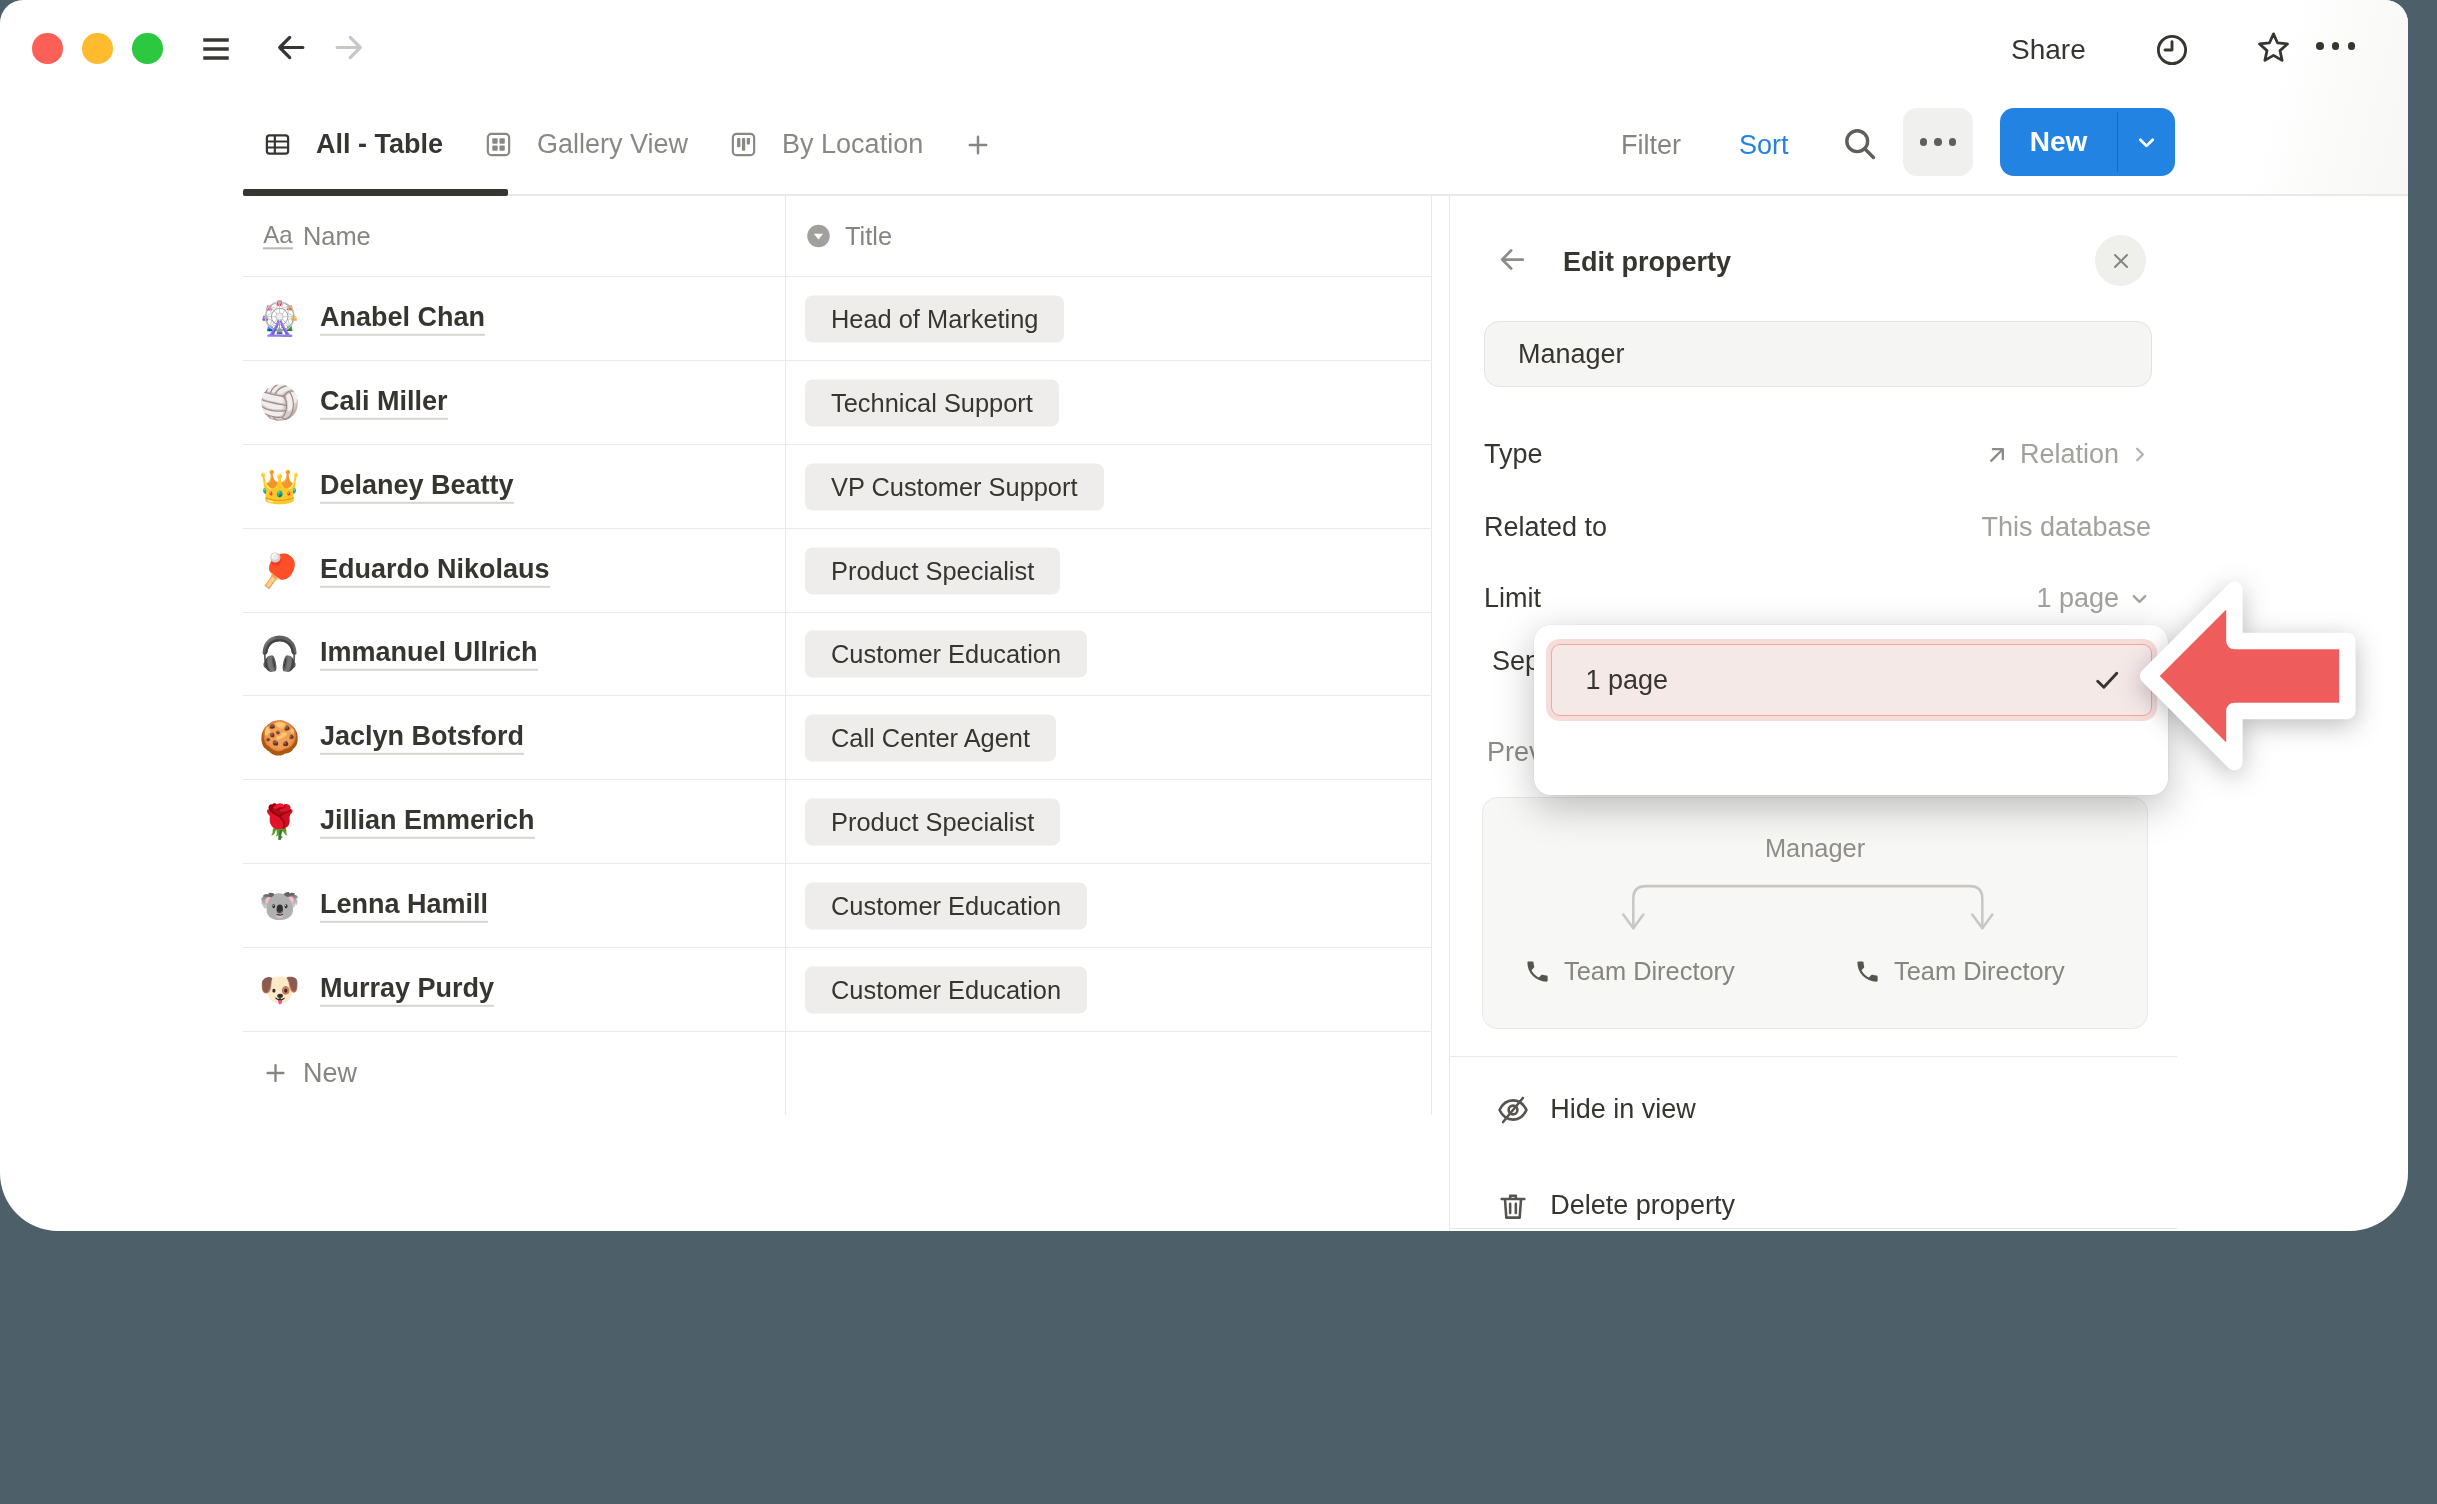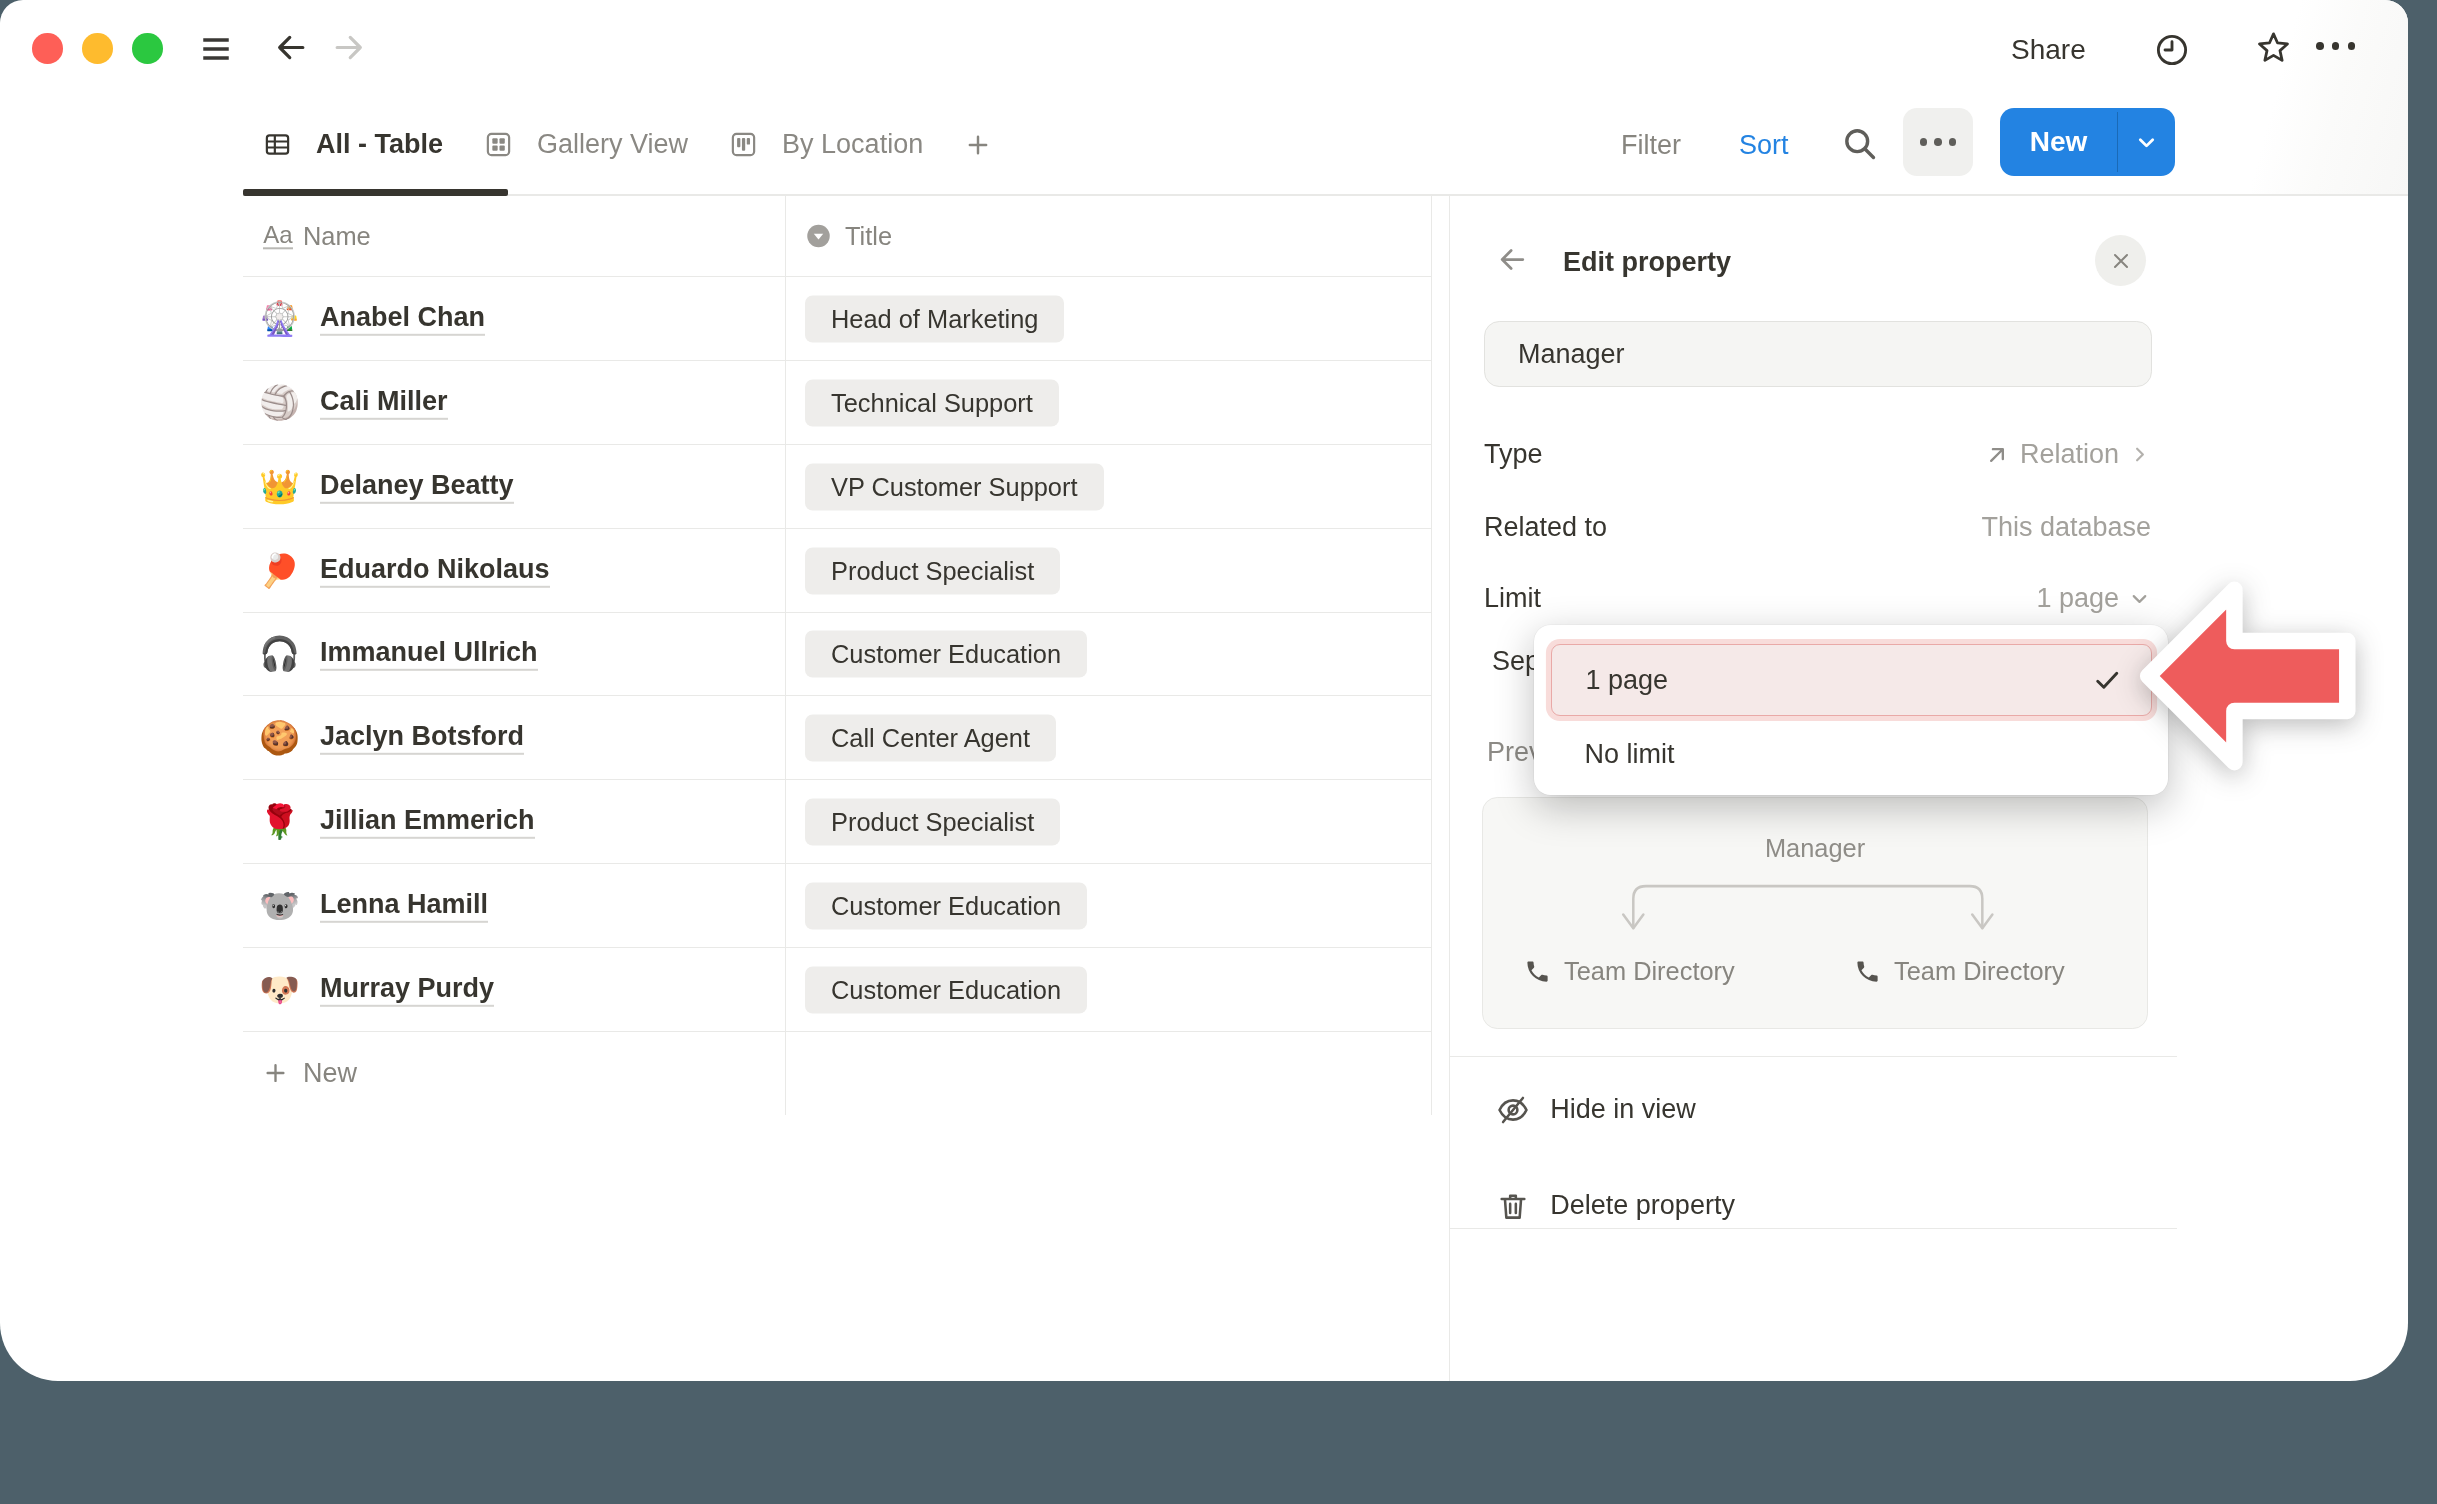--- a/index.html
+++ b/index.html
@@ -1,17 +1,17 @@
 <!DOCTYPE html>
 <html style="font-size:10.2px"><head>
 <meta charset="utf-8">
 <style>
   html,body{margin:0;padding:0;width:2438px;height:1505px;overflow:hidden;background:#4d606a;
             font-family:"Liberation Sans", sans-serif;}
-  .window{position:absolute;left:0;top:0;width:2408px;height:1381px;background:#ffffff;
+  .window{position:absolute;left:0;top:0;width:2408px;height:1231px;background:#ffffff;
           border-radius:23px 23px 58px 58px;overflow:hidden;color:#37352f;}
   .abs{position:absolute;}
   svg{display:block;}
   
   .lights{left:32px;top:33px;display:flex;gap:19.7px;}
   .light{width:30.5px;height:30.5px;border-radius:50%;}
   .titleicon{color:#37352f;}
   .share{left:2011px;top:33px;font-size:28px;color:#37352f;line-height:33px;}
   
   .tabs{left:263px;top:114px;height:61px;display:flex;align-items:center;gap:41px;}
@@ -310,23 +310,20 @@
   <div class="abs clip-lab" style="left:1492px;top:642px">Sep</div>
   <div class="abs clip-prev" style="left:1487px;top:733px">Prev</div>
 
   <div class="abs popup">
     <div class="opt1">
       <span class="t">1 page</span>
       <svg width="30.5" height="30.5" viewBox="0 0 24 24" fill="none" stroke="#37352f" stroke-width="2.3" stroke-linecap="round" stroke-linejoin="round">
           <path d="M4.5 12.8l4.8 4.7L19.5 6.5"></path>
         </svg>
     </div>
-    <div class="opt2">
-      <span>No limit</span>
-    </div>
   </div>
 
   <svg class="abs pointer" viewBox="0 0 350 340">
     <polygon points="16,170 152,34 152,115 330,115 330,225 152,225 152,306" fill="#ee5c5c" stroke="#ffffff" stroke-width="26" stroke-linejoin="round"></polygon>
   </svg>
 
   <div class="abs pv">
     <div class="pv-title">Manager</div>
     <svg class="pv-bracket" width="406" height="63" viewBox="0 0 640 100" fill="none" stroke="#c9c7c3" stroke-width="4" stroke-linecap="round" stroke-linejoin="round">
       <path d="M30 90V44Q30 24 50 24H564Q584 24 584 44V90"></path>

